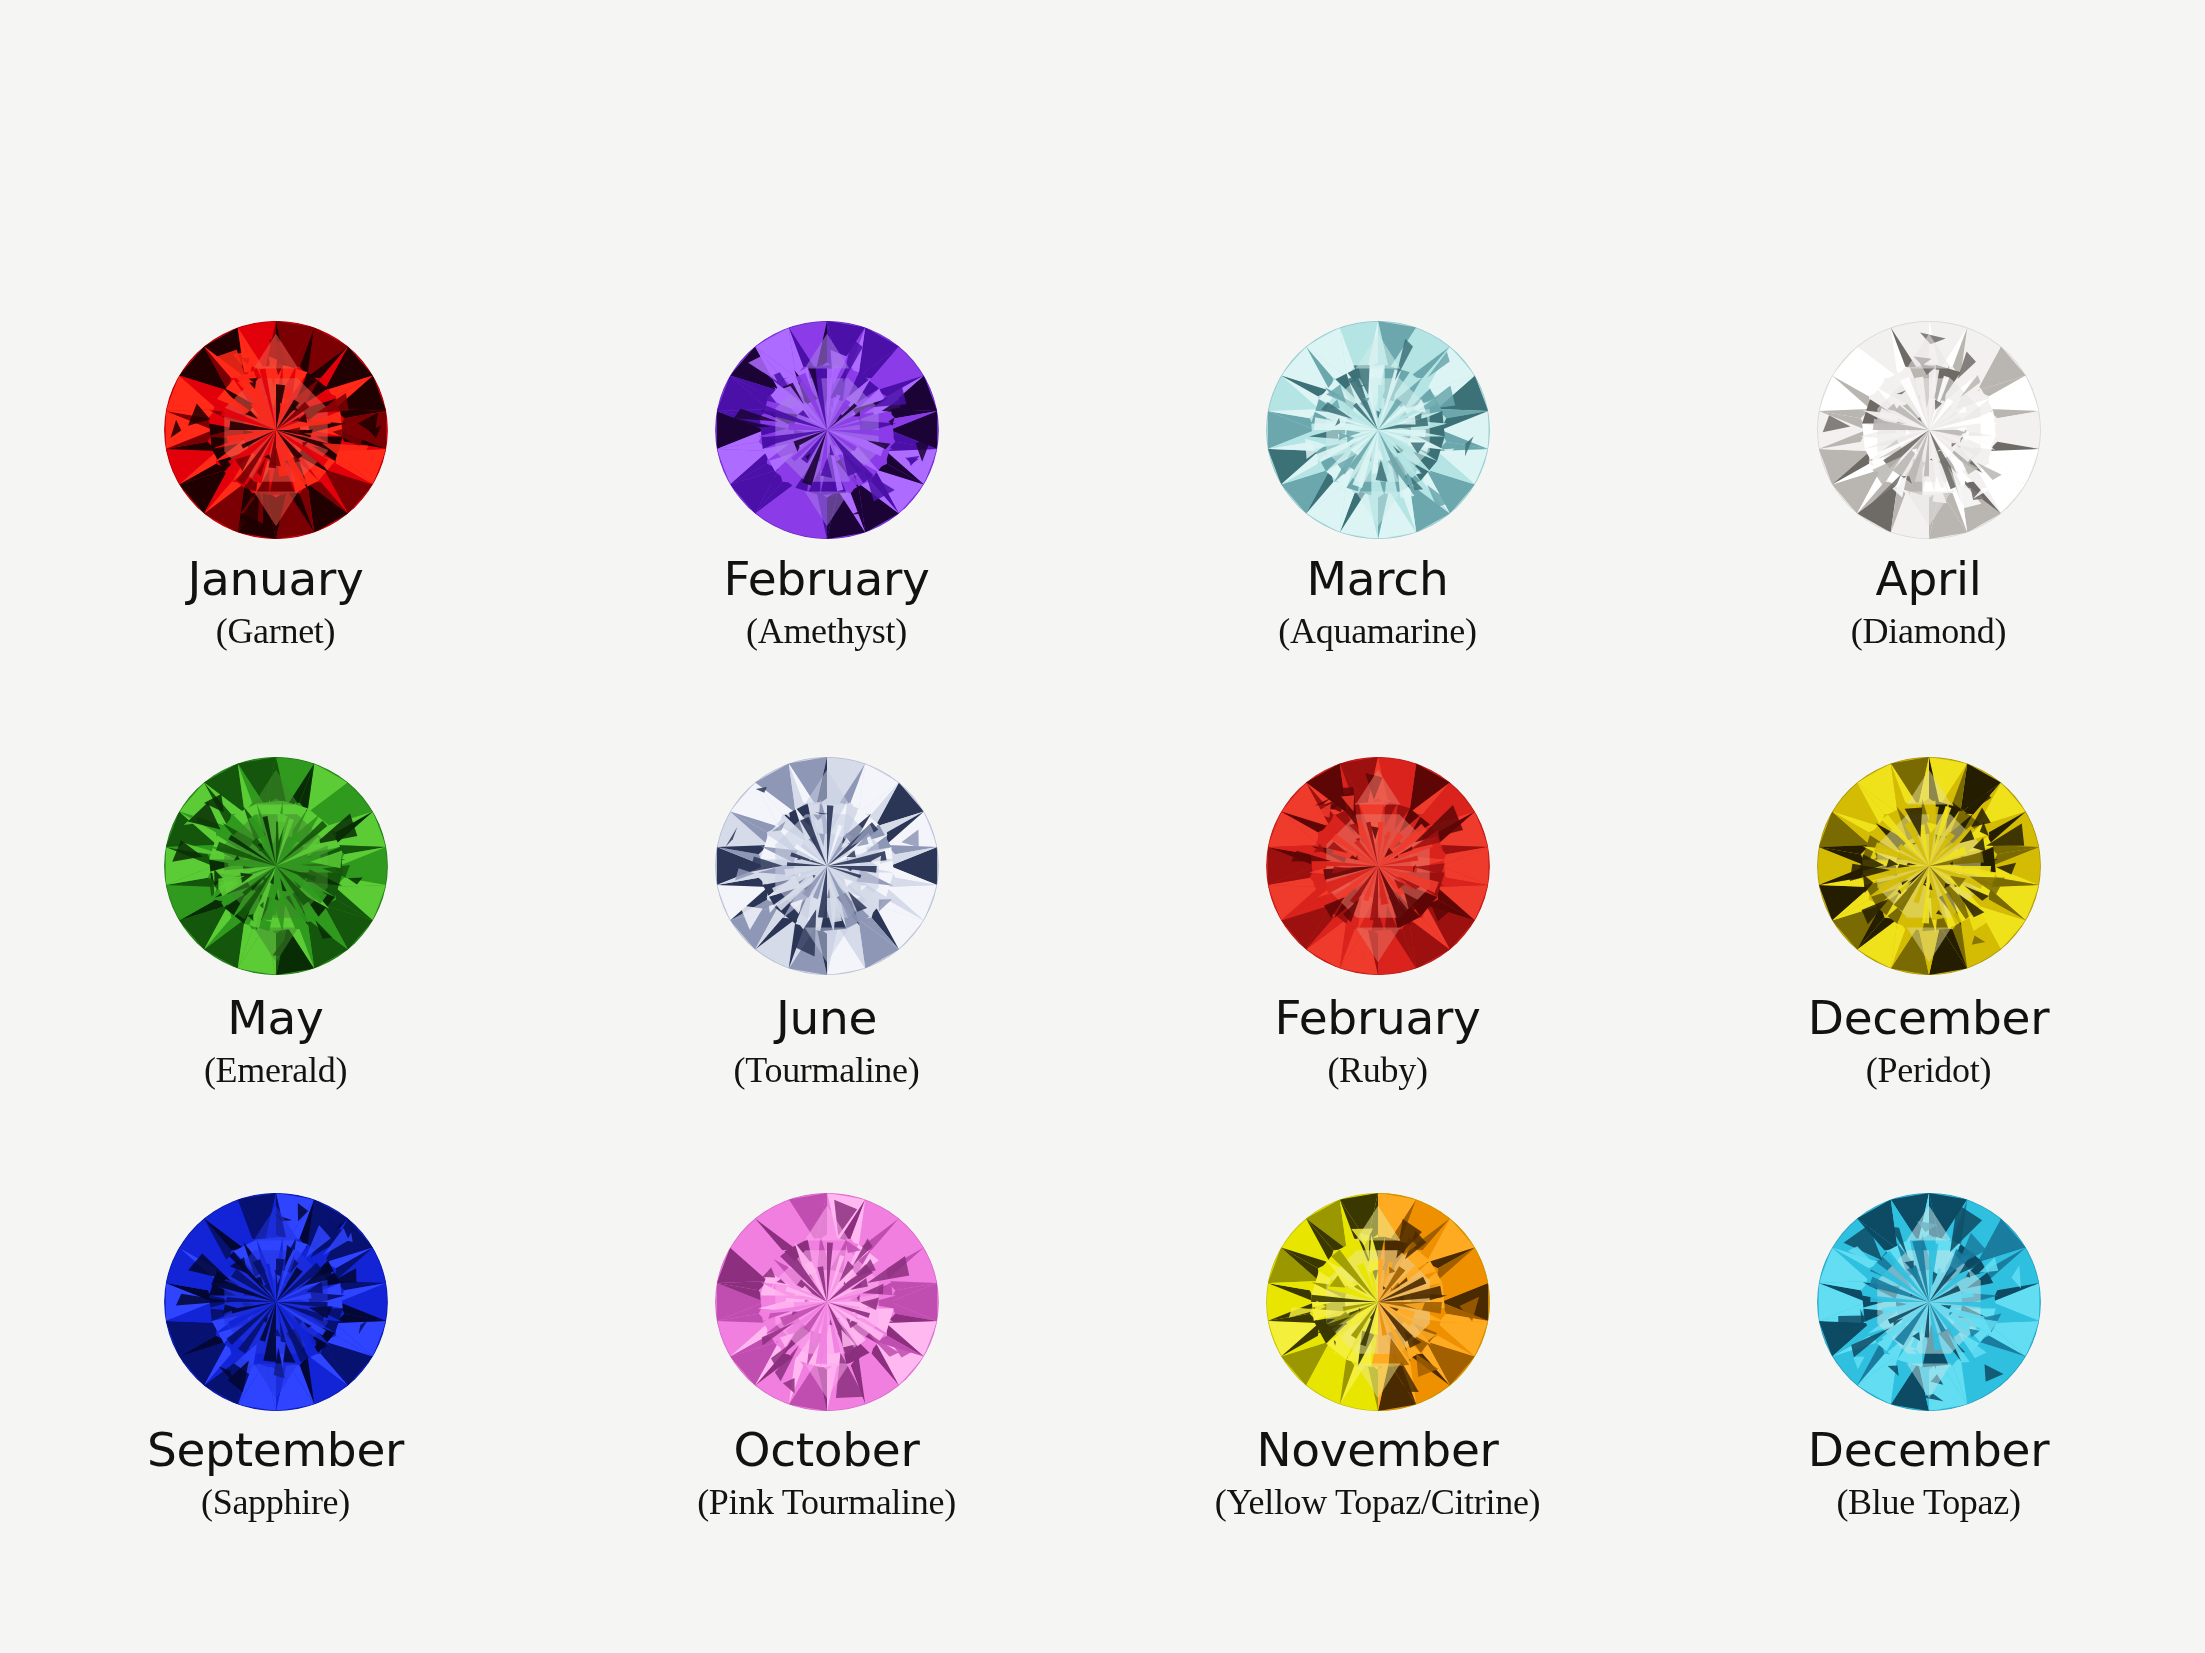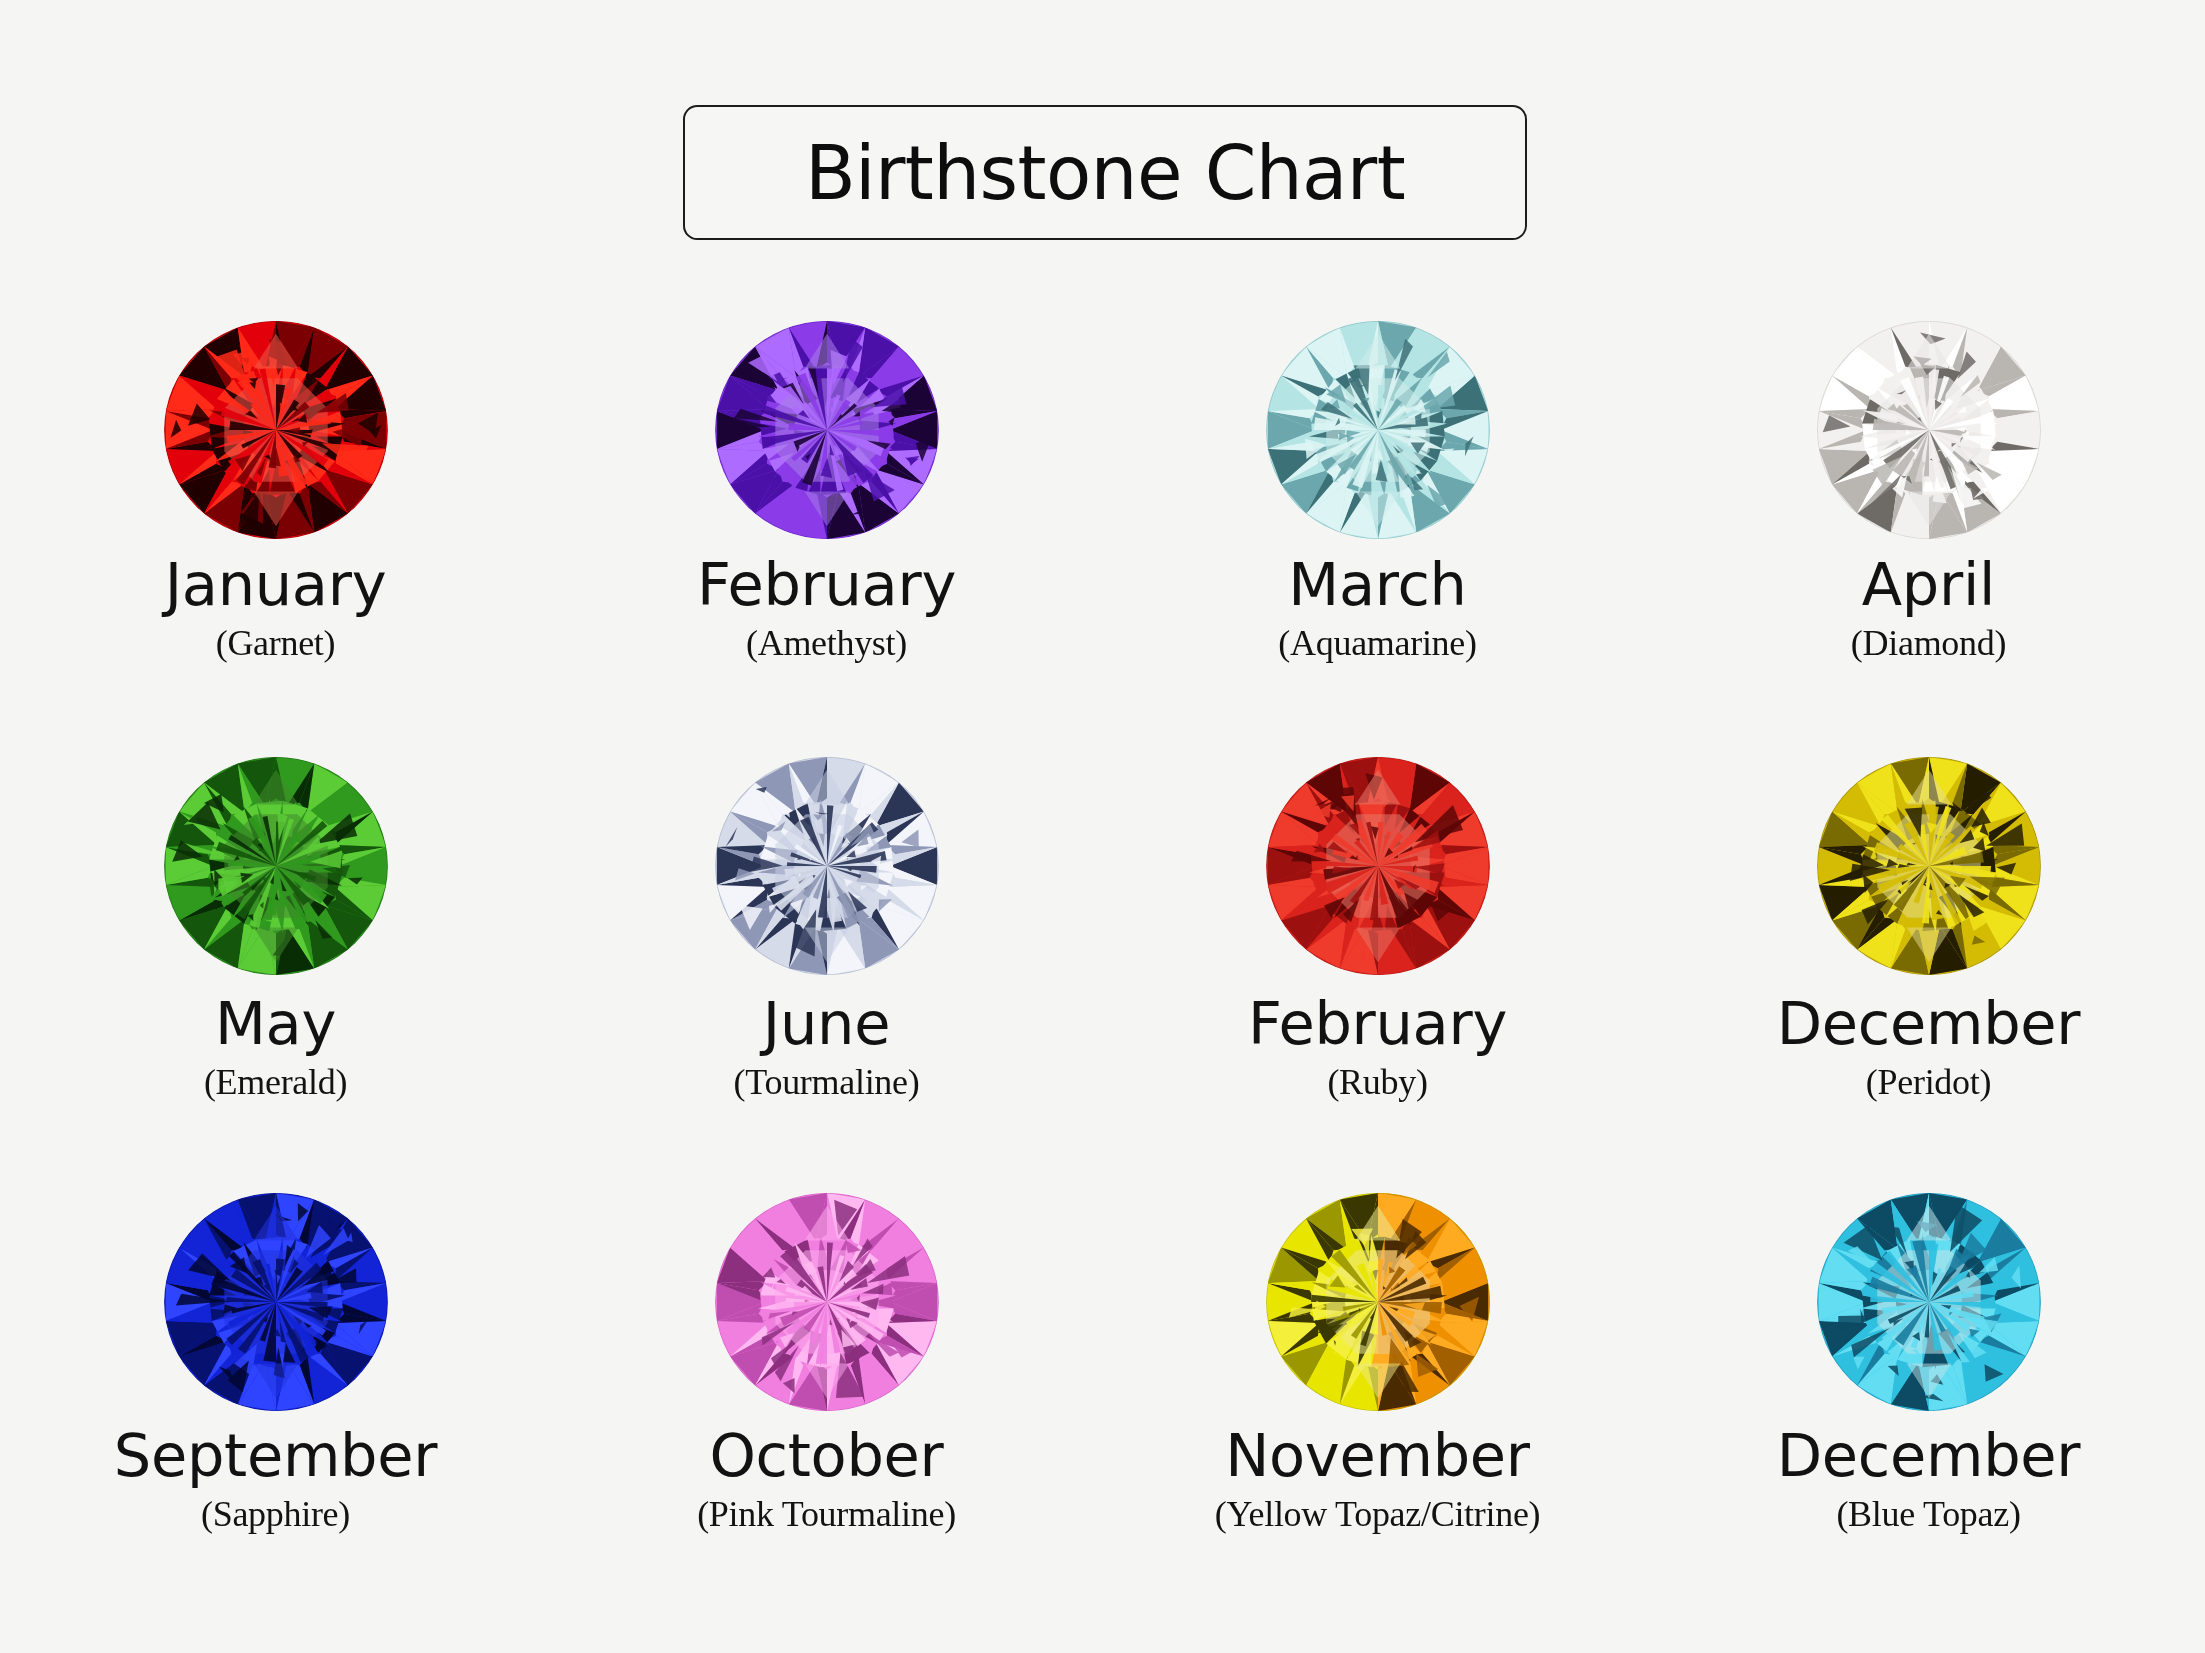--- a/index.html
+++ b/index.html
@@ -57,21 +57,21 @@
   }
   .gem-wrap {
     width: 226px; height: 226px;
     position: relative;
     display: block;
   }
   .gem-wrap svg { display: block; width: 226px; height: 226px; }
 
   .month {
     font-family: "DejaVu Sans", sans-serif;
-    font-size: 59px;
+    font-size: 47px;
     font-weight: 400;
     color: #121212;
     line-height: 1.0;
     margin-top: 12px;
     white-space: nowrap;
     letter-spacing: -0.3px;
   }
   .stone {
     font-family: Liberation Serif, serif;
     font-size: 36px;
@@ -85,23 +85,20 @@
 
   
   .row2 .month { margin-top: 15.4px; }
   .row3 .month { margin-top: 11px; }
 </style>
 </head>
 <body>
 
 <div class="page">
 
-  <div class="title-box">
-    <span class="title-text">Birthstone Chart</span>
-  </div>
 
   <div class="grid">
       <div class="cell row1">
         <div class="gem-wrap">
           <svg viewBox="0 0 410 410">
             <defs>
               <clipPath id="clip97">
                 <ellipse cx="205" cy="205" rx="203" ry="197.92499999999998"></ellipse>
               </clipPath>
             </defs>

